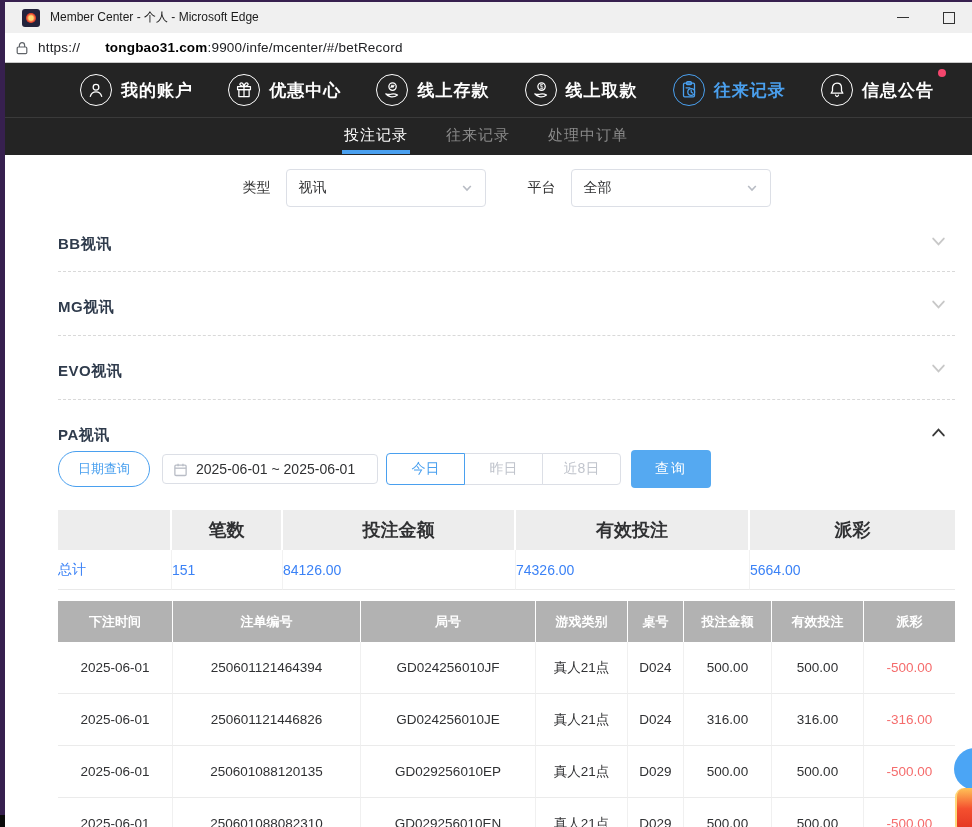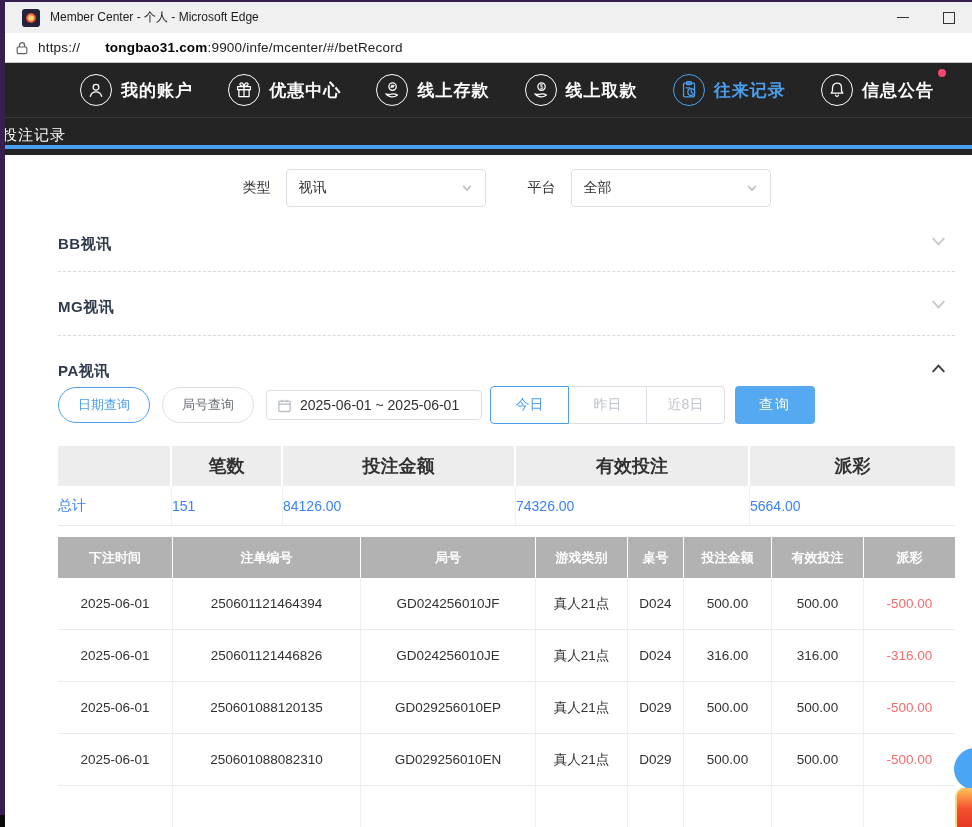--- a/index.html
+++ b/index.html
@@ -35,21 +35,21 @@
              padding:0 38px 0 80px; border-bottom:1px solid #3a3a3a; }
   .nav-item { display:flex; align-items:center; gap:9px; color:#fff; cursor:pointer; position:relative; }
   .nav-item.active { color:#4aa0ef; }
   .icon-circle { width:32px; height:32px; border:1.6px solid currentColor; border-radius:50%;
                  display:flex; align-items:center; justify-content:center; flex:0 0 auto; }
   .icon-circle svg { width:22px; height:22px; stroke:currentColor; fill:none;
                      stroke-width:1.4; stroke-linecap:round; stroke-linejoin:round; }
   .nav-label { font-size:17px; font-weight:700; letter-spacing:1px; white-space:nowrap; }
   .notif-dot { position:absolute; right:-12px; top:-5px; width:8px; height:8px; border-radius:50%; background:#f4466d; }
 
-  .subtabs { height:36px; display:flex; gap:34px;flex-direction:column; }
+  .subtabs { height:36px; display:flex; justify-content:center; gap:34px; }
   .tab { font-size:15px; color:#8a8a8a; padding:8px 2px 0; cursor:pointer; letter-spacing:1px; }
   .tab.active { color:#fff; border-bottom:4px solid #4aa0ef; }
 
   
   .content { position:absolute; left:0; top:155px; width:972px; height:672px; background:#fff;
              padding:0 17px 0 58px; overflow:hidden; }
 
   .filters { margin-top:14px; display:flex; justify-content:center; align-items:center; gap:42px; }
   .filter-group { display:flex; align-items:center; gap:15px; }
   .filter-label { font-size:14px; color:#333; }
@@ -71,21 +71,21 @@
   .query-bar { margin-top:5px; display:flex; align-items:center; }
   .pill-btn { height:36px; padding:0 19px; border-radius:18px; background:#fff; border:1px solid #dcdfe6;
               color:#6b6f76; font-size:13px; display:flex; align-items:center; cursor:pointer; }
   .pill-btn.active { border-color:#4aa0ef; color:#4aa0ef; }
   .pill-btn + .pill-btn { margin-left:12px; }
   .date-input { margin-left:12px; width:216px; height:30px; border:1px solid #dcdfe6; border-radius:4px;
                 display:flex; align-items:center; padding:0 10px; gap:8px; cursor:pointer; }
   .date-input svg { width:15px; height:15px; stroke:#b9bdc6; fill:none; stroke-width:1.4; }
   .date-text { font-size:14px; font-weight:500; color:#303133; white-space:nowrap; }
   .btn-group { margin-left:8px; display:flex; }
-  .gbtn { width:79px; height:38px; border:1px solid #dcdfe6; background:#fff; color:#c0c4cc;
+  .gbtn { width:79px; height:32px; border:1px solid #dcdfe6; background:#fff; color:#c0c4cc;
           font-size:14px; display:flex; align-items:center; justify-content:center; margin-left:-1px; cursor:pointer; }
   .gbtn:first-child { border-radius:4px 0 0 4px; margin-left:0; }
   .gbtn:last-child { border-radius:0 4px 4px 0; }
   .gbtn.active { color:#4aa0ef; border-color:#4aa0ef; position:relative; z-index:1; }
   .search-btn { margin-left:10px; width:80px; height:38px; border:none; border-radius:4px; background:#55a9f1;
                 color:#fff; font-size:14px; display:flex; align-items:center; justify-content:center;
                 cursor:pointer; letter-spacing:2px; }
 
   
   table { border-collapse:separate; border-spacing:0; table-layout:fixed; width:897px; }
@@ -249,32 +249,39 @@
 
       <div class="section">
         <div class="section-head">
           <span class="section-title">MG视讯</span>
           <span class="chev"><svg viewBox="0 0 16 16">
                 <polyline points="3,5.2 8,10.8 13,5.2"></polyline>
               </svg></span>
         </div>
       </div>
 
+      <div class="section">
+        <div class="section-head">
+          <span class="section-title">EVO视讯</span>
+          <span class="chev"><svg viewBox="0 0 16 16">
+                <polyline points="3,5.2 8,10.8 13,5.2"></polyline>
+              </svg></span>
+        </div>
+      </div>
 
       <div class="section expanded">
         <div class="section-head">
           <span class="section-title">PA视讯</span>
           <span class="chev"><svg viewBox="0 0 16 16">
                 <polyline points="3,5.2 8,10.8 13,5.2"></polyline>
               </svg></span>
         </div>
 
         <div class="query-bar">
           <div class="pill-btn active">日期查询</div>
-          <div class="pill-btn">局号查询</div>
           <div class="date-input">
             <svg viewBox="0 0 16 16">
                 <rect x="2" y="3.4" width="12" height="11" rx="1.2"></rect>
                 <line x1="5.4" y1="1.8" x2="5.4" y2="4.6"></line>
                 <line x1="10.6" y1="1.8" x2="10.6" y2="4.6"></line>
                 <line x1="2" y1="6.6" x2="14" y2="6.6"></line>
               </svg>
             <span class="date-text">2025-06-01 ~ 2025-06-01</span>
           </div>
           <div class="btn-group">

